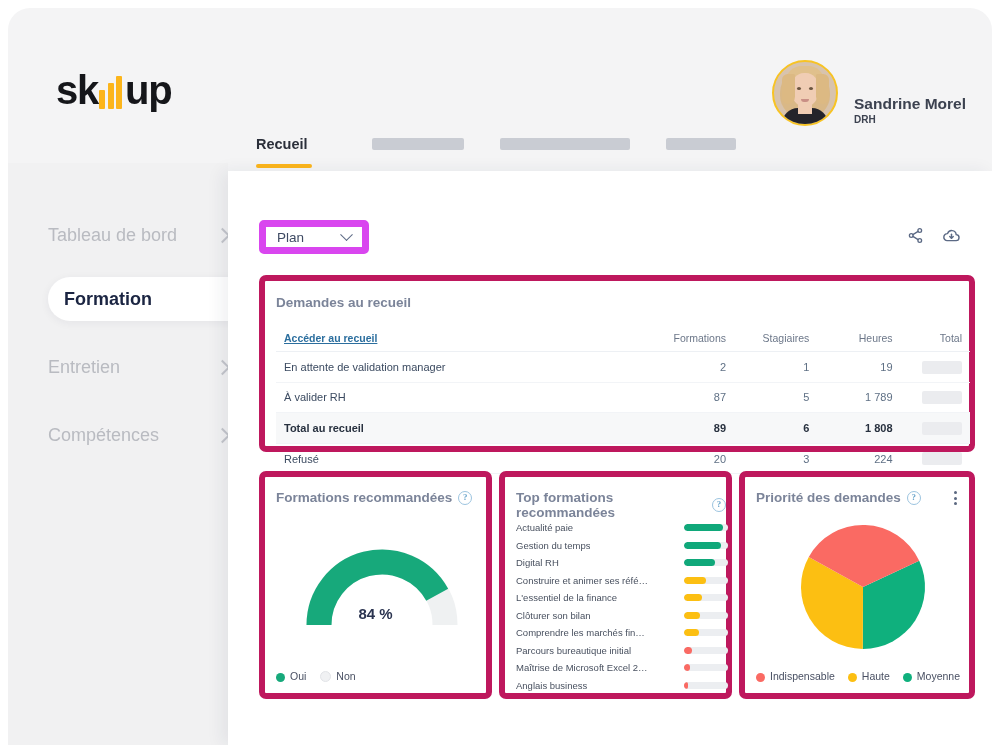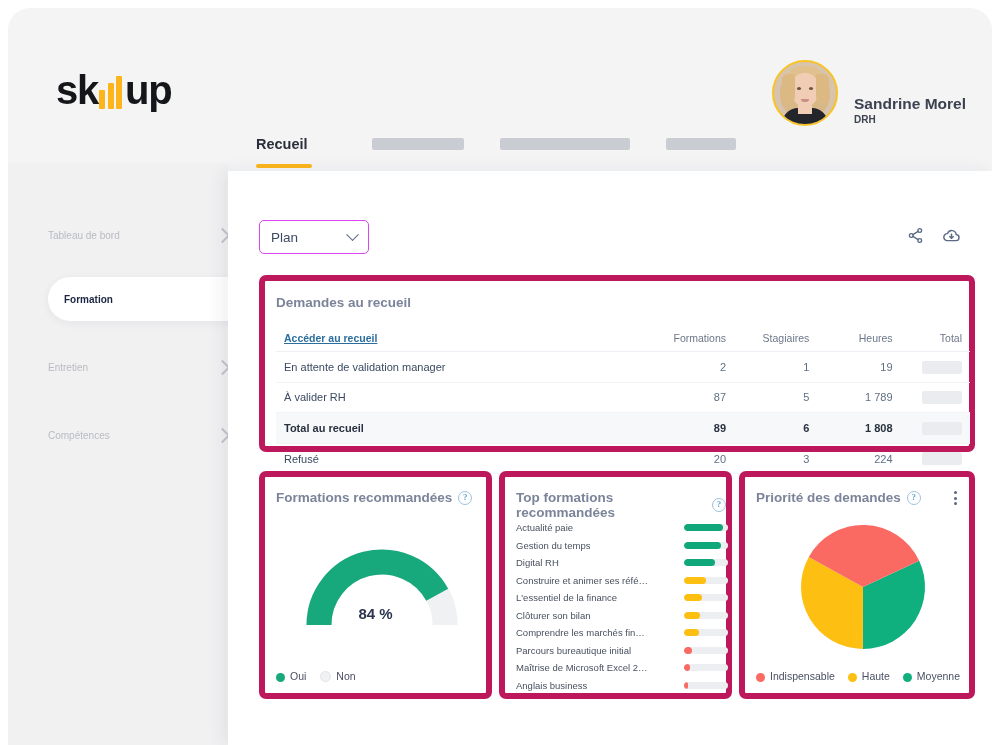--- a/index.html
+++ b/index.html
@@ -129,21 +129,21 @@
   }
   .nav-item {
     position: absolute;
     left: 40px;
     width: 180px;
     height: 44px;
     display: flex;
     align-items: center;
     justify-content: space-between;
     box-sizing: border-box;
-    font-size: 10px;
+    font-size: 18px;
     color: #b9bbc1;
     font-weight: 500;
   }
   .nav-item.active {
     left: 40px;
     width: 196px;
     background: #ffffff;
     border-radius: 24px 0 0 24px;
     color: #1b2542;
     font-weight: 700;
@@ -167,21 +167,21 @@
     box-shadow: -6px 0 16px rgba(30,40,70,.07);
   }
 
   .toolbar {
     position: absolute;
     left: 31px; top: 49px;
     width: 702px; height: 34px;
   }
   .select {
     width: 110px; height: 34px;
-    border: 1px solid #d946ef;
+    border: 7px solid #d946ef;
     border-radius: 5px;
     background: #fff;
     display: flex;
     align-items: center;
     justify-content: space-between;
     padding: 0 11px;
     box-sizing: border-box;
     font-size: 13.5px;
     color: #3e4a63;
   }

